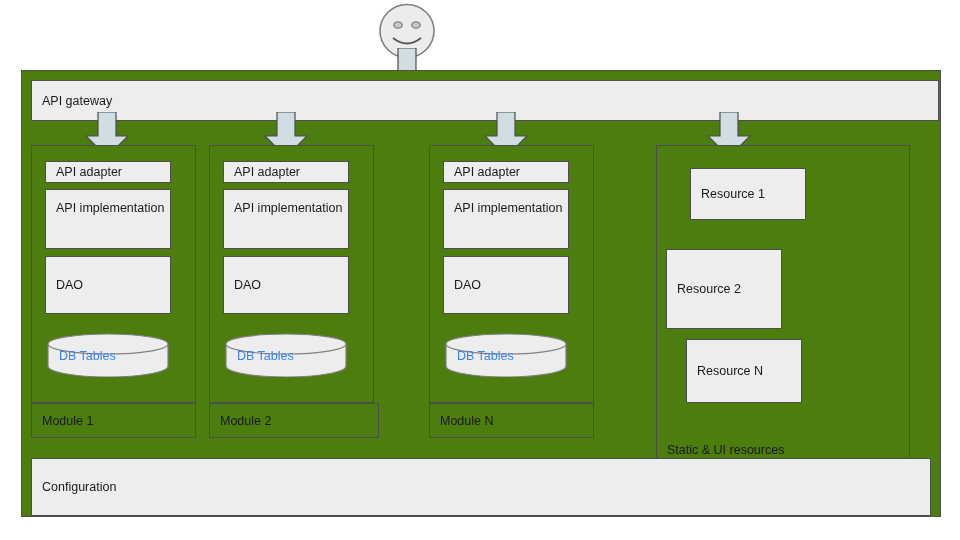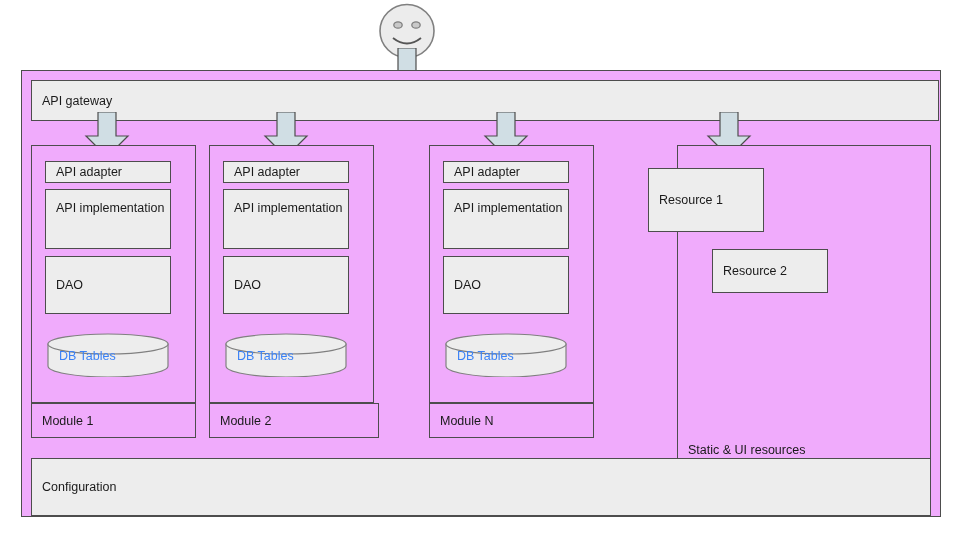--- a/index.html
+++ b/index.html
@@ -24,21 +24,21 @@
   .node {
     position: absolute;
     box-sizing: border-box;
     background: #ededed;
     border: 1.2px solid #4d4d4d;
     font-size: 12.5px;
     line-height: 15px;
     color: #1a1a1a;
   }
   .node.plain {
-    background: #f0abfc;
+    background: #4d7c0f;
     padding-left: 48px;
   }
   .node .lbl {
     position: absolute;
     left: 10px;
     white-space: pre-line;
   }
   .node.vcenter .lbl {
     top: 50%;
     transform: translateY(-50%);
@@ -185,28 +185,31 @@
     <svg width="122" height="44" viewBox="0 0 122 44" style="position:absolute;left:0;top:0;">
       <path d="M1,11 L1,33 A60,11 0 0 0 121,33 L121,11 Z" fill="#ededed" stroke="#808080" stroke-width="1.2"></path>
       <ellipse cx="61" cy="11" rx="60" ry="10" fill="#ededed" stroke="#808080" stroke-width="1.2"></ellipse>
     </svg>
     <span class="cyl-label">DB Tables</span>
   </div>
   <div class="node plain vcenter" style="left:429px; top:403px; width:165px; height:35px;">
     <span class="lbl">Module N</span>
   </div>
 
-  <div class="node plain" style="left:677px; top:145px; width:254px; height:328px;">
+  <div class="node plain" style="left:656px; top:145px; width:254px; height:328px;">
     <span class="lbl" style="top:auto; bottom:14px; left:10px;">Static &amp; UI resources</span>
   </div>
 
-  <div class="node vcenter" style="left:648px; top:168px; width:116px; height:64px;">
+  <div class="node vcenter" style="left:690px; top:168px; width:116px; height:52px;">
     <span class="lbl">Resource 1</span>
   </div>
-  <div class="node vcenter" style="left:712px; top:249px; width:116px; height:44px;">
+  <div class="node vcenter" style="left:666px; top:249px; width:116px; height:80px;">
     <span class="lbl">Resource 2</span>
+  </div>
+  <div class="node vcenter" style="left:686px; top:339px; width:116px; height:64px;">
+    <span class="lbl">Resource N</span>
   </div>
 
   <div class="node vcenter" style="left:31px; top:458px; width:900px; height:58px;">
     <span class="lbl">Configuration</span>
   </div>
 
 </div>
 
 </body></html>

